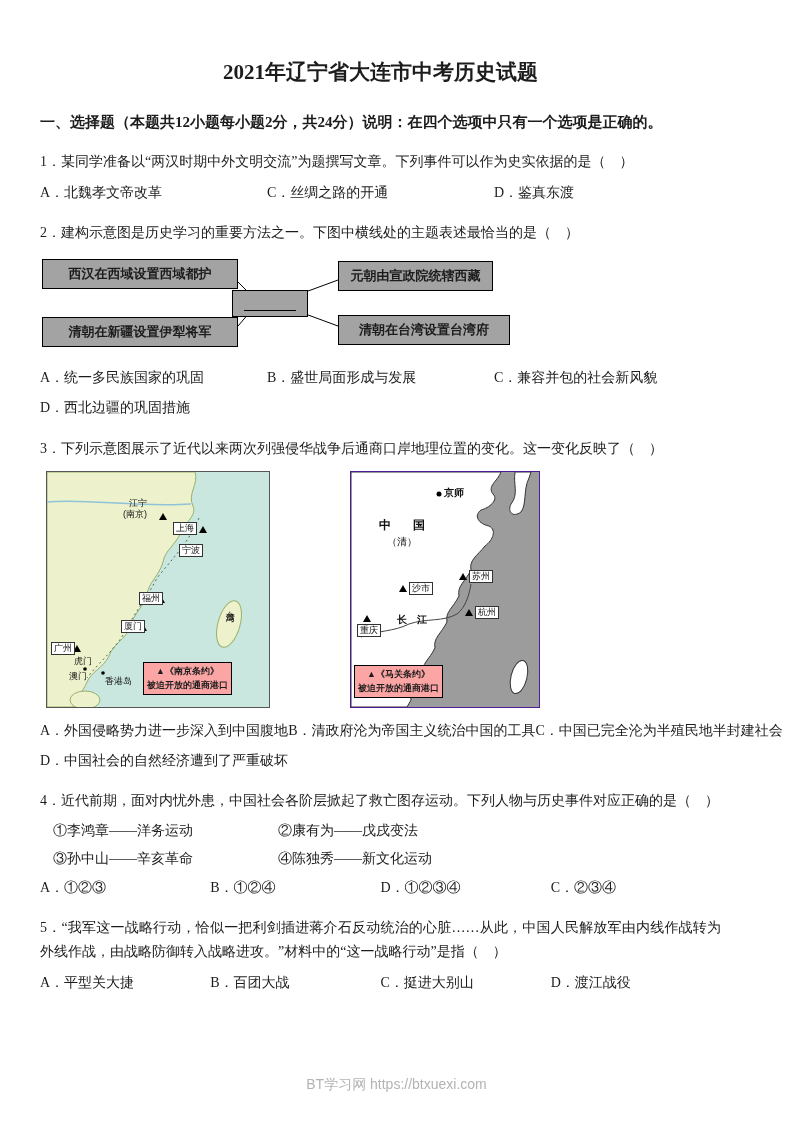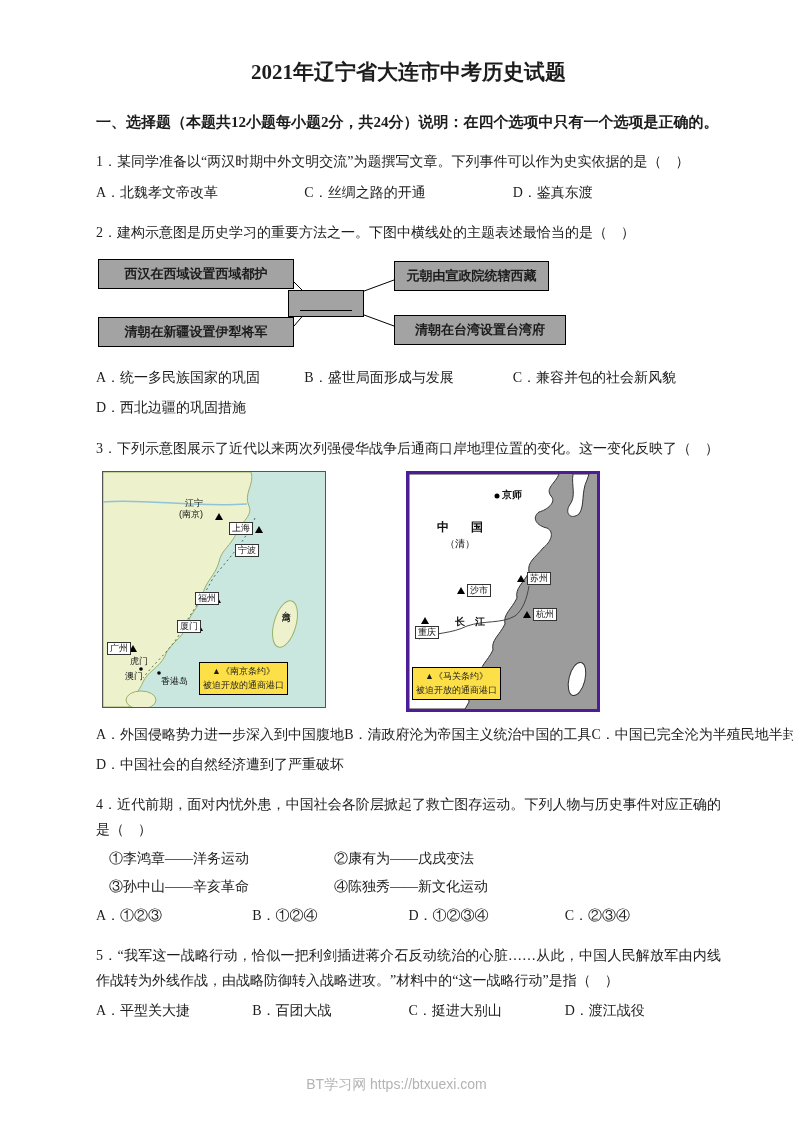--- a/index.html
+++ b/index.html
@@ -1,21 +1,21 @@
 <!DOCTYPE html>
 <html><head>
 <meta charset="utf-8">
 <style>
   html,body { margin:0; padding:0; background:#e8e8e8; }
   .page {
     position:relative; width:793px; height:1122px; margin:0 auto;
     background:#ffffff; overflow:hidden;
     font-family:"Liberation Serif", serif; color:#1c1c1c;
   }
-  .content { padding:46px 72px 0 96px; }
+  .content { padding:46px 72px 0 40px; }
   .title { font-size:21px; font-weight:700; text-align:center; margin:12px 0 22px 0; }
   .section-header { font-size:15px; font-weight:700; line-height:1.95; margin:0; text-align:justify; }
   .stem { font-size:14px; line-height:1.75; margin:13px 0 3px 0; text-align:justify; }
   .options2 { display:grid; grid-template-columns:1fr 1fr 1fr; font-size:14px; line-height:2.15; }
   .options4 { display:grid; grid-template-columns:repeat(4,1fr); font-size:14px; line-height:2.15; }
   .items2 { display:grid; grid-template-columns:225px 1fr; font-size:14px; line-height:2.0; padding-left:13px; }
   .opt { white-space:nowrap; }
 
   
   .diagram { position:relative; width:472px; height:100px; margin:8px 0 10px 2px; }
@@ -26,32 +26,32 @@
     font-size:13px; font-weight:600; padding:0 4px; white-space:nowrap;
   }
   .dbox.center { width:76px; height:27px; }
   .blank-line { display:block; width:52px; height:13px; border-bottom:1.5px solid #000; }
 
   
   .maps { display:flex; gap:80px; margin:10px 0 8px 6px; }
   .map { position:relative; flex:0 0 auto; }
   .map svg { display:block; }
   .map-left  { width:222px; height:235px; border:1px solid #555; }
-  .map-right { width:188px; height:235px; border:3px solid #4c1d95; }
+  .map-right { width:188px; height:235px; border:1px solid #4c1d95; }
   .mlabel {
     position:absolute; font-size:9px; line-height:1.25; white-space:nowrap;
     font-family:"Liberation Sans", sans-serif; color:#111;
   }
   .mlabel.boxed { border:1px solid #333; background:#fff; padding:0 2px; }
   .mlabel.big { font-size:12px; font-weight:700; letter-spacing:5px; }
   .mlabel.med { font-size:10px; }
   .mlabel.vert { writing-mode:vertical-rl; letter-spacing:1px; }
   .caption {
-    position:absolute; border:1px solid #000; background:#fde047; text-align:center;
-    font-size:9px; font-weight:400; line-height:1.5; padding:2px 3px;
+    position:absolute; border:1px solid #000; background:#fca5a5; text-align:center;
+    font-size:9px; font-weight:700; line-height:1.5; padding:2px 3px;
     font-family:"Liberation Sans", sans-serif;
   }
   .cap-line { display:block; white-space:nowrap; }
 
   .footer {
     position:absolute; left:0; bottom:28px; width:100%; text-align:center;
     color:#b3b3b3; font-size:14px; font-family:"Liberation Sans", sans-serif;
   }
 </style>
 </head>

